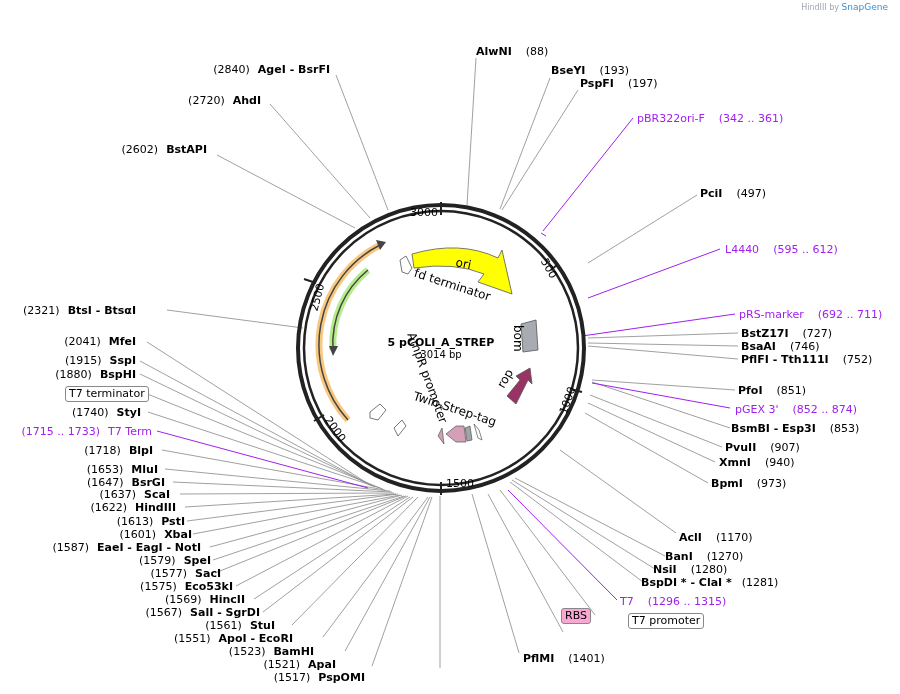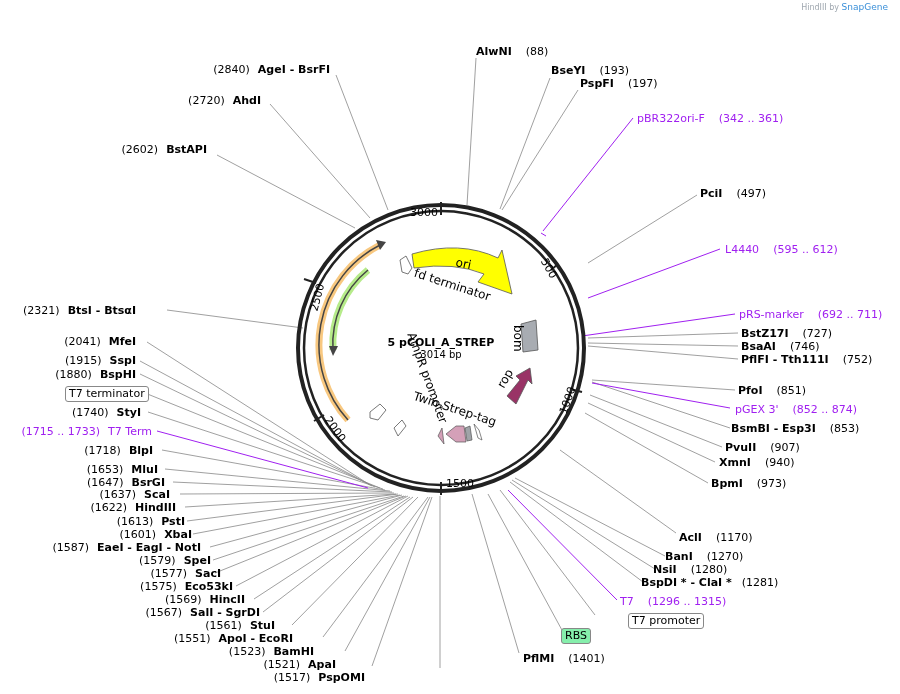--- a/index.html
+++ b/index.html
@@ -186,14 +186,14 @@
     <text x="725" y="253"><tspan>L4440</tspan><tspan dx="14">(595 .. 612)</tspan></text>
     <text x="739" y="318"><tspan>pRS-marker</tspan><tspan dx="14">(692 .. 711)</tspan></text>
     <text x="735" y="413"><tspan>pGEX 3'</tspan><tspan dx="14">(852 .. 874)</tspan></text>
     <text x="620" y="605"><tspan>T7</tspan><tspan dx="14">(1296 .. 1315)</tspan></text>
     <text x="152" y="435" text-anchor="end"><tspan>(1715 .. 1733)</tspan><tspan dx="8">T7 Term</tspan></text>
   </g>
 </svg>
 
 <div class="box" style="left:65px;top:386px;">T7 terminator</div>
 <div class="box" style="left:628px;top:613px;">T7 promoter</div>
-<div class="box" style="left:561px;top:628px;background:#86efac;">RBS</div>
+<div class="box" style="left:561px;top:608px;background:#f9a8d4;">RBS</div>
 <div class="box" style="left:437px;top:697px;background:#a16207;border-color:#b08098;">HRV 3C site</div>
 
 </body></html>

